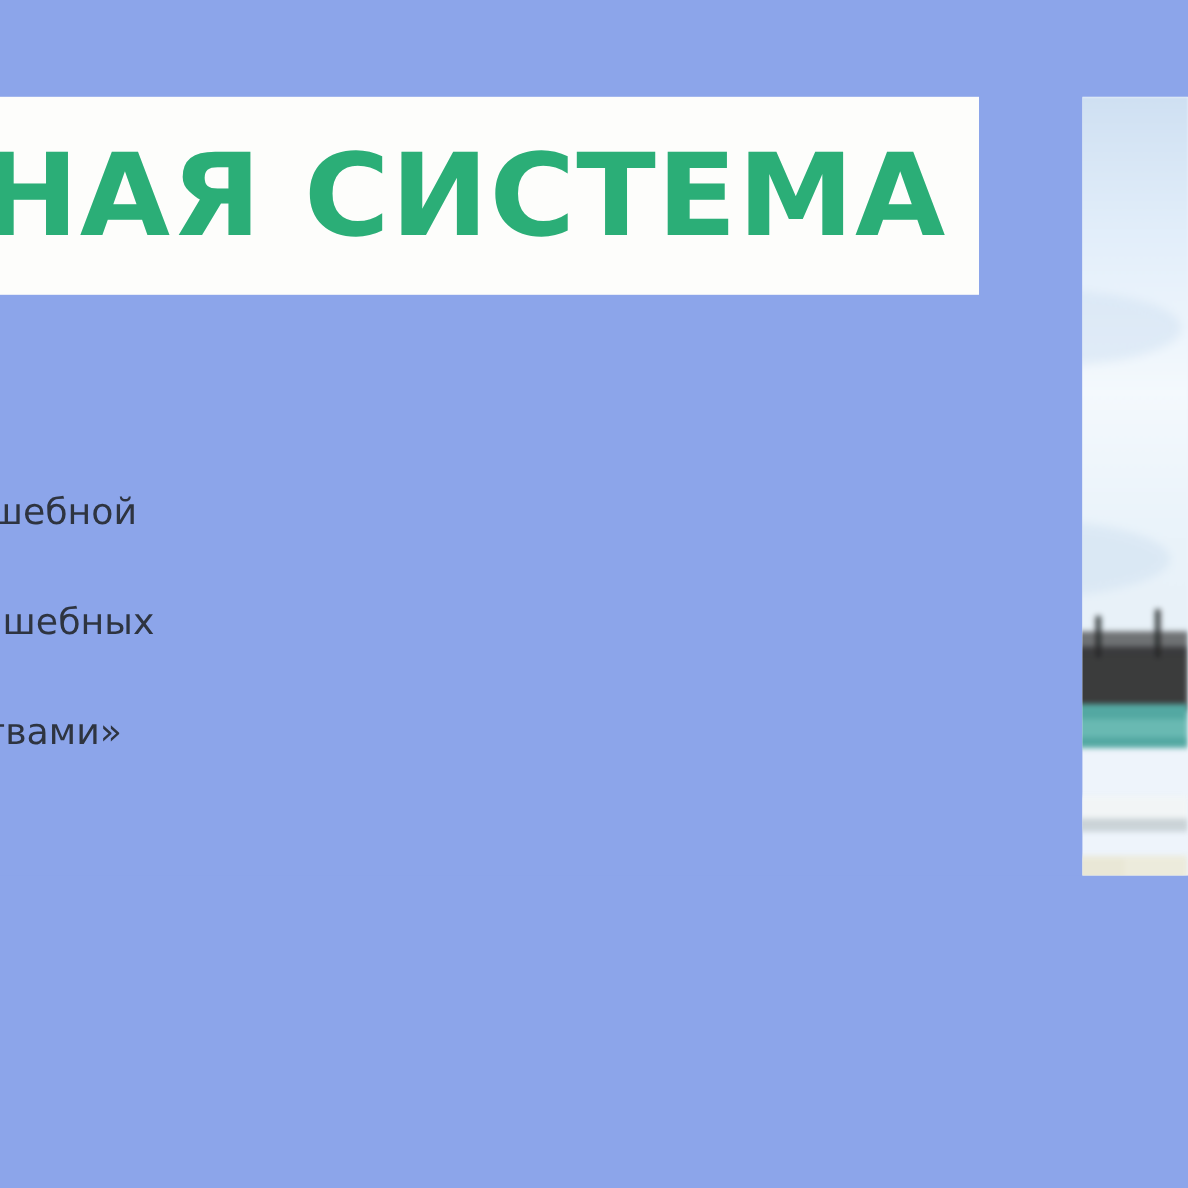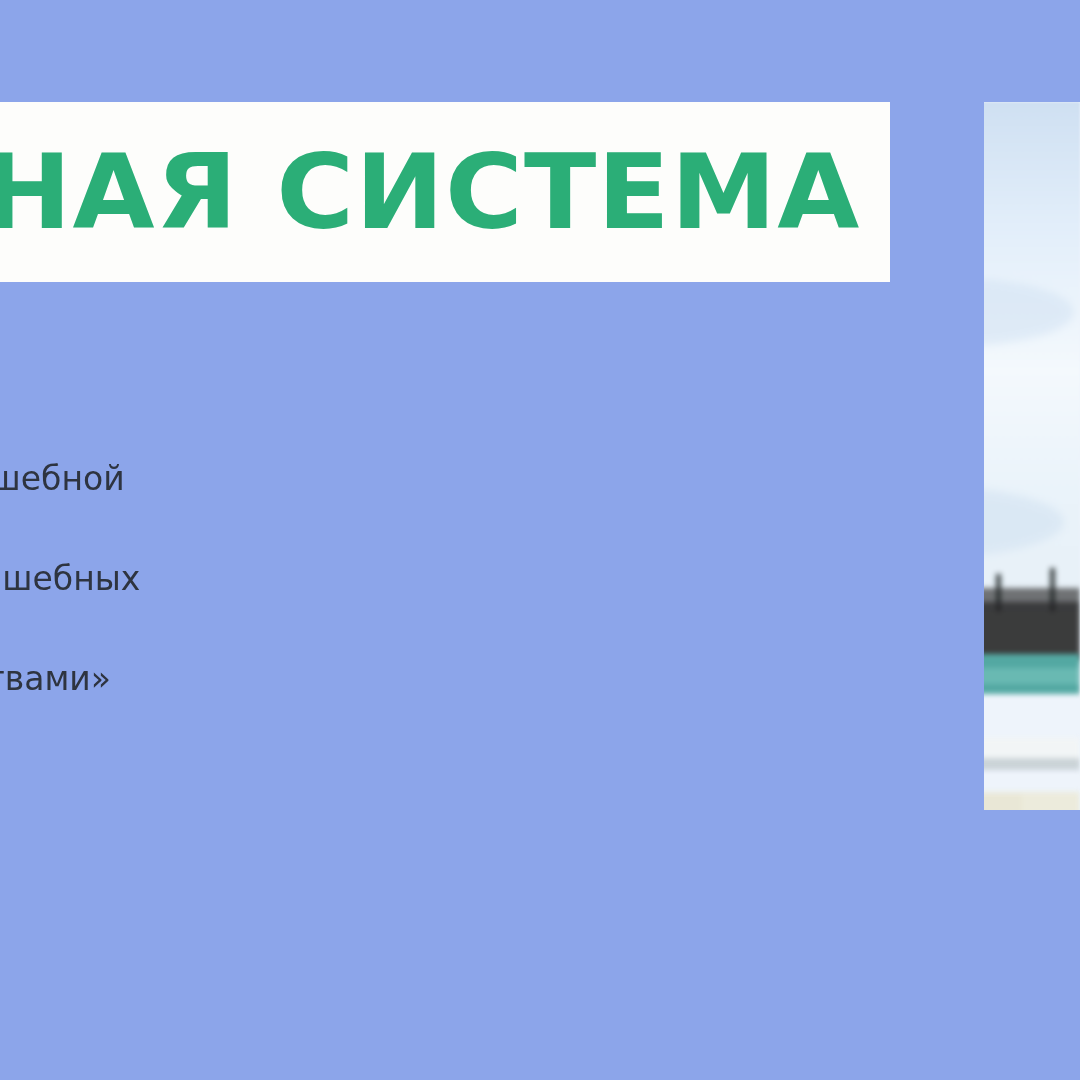--- a/index.html
+++ b/index.html
@@ -15,21 +15,20 @@
     position: relative;
   }
 
   #slide {
     position: absolute;
     inset: 0;
     width: 1080px;
     height: 796px;
     background: #8ca5ea;
     overflow: hidden;
-    margin-top: 14px;
   }
 
   
   #title-banner {
     position: absolute;
     left: -420px;
     top: 88px;
     width: 1310px;
     height: 180px;
     background: #fdfdfb;

